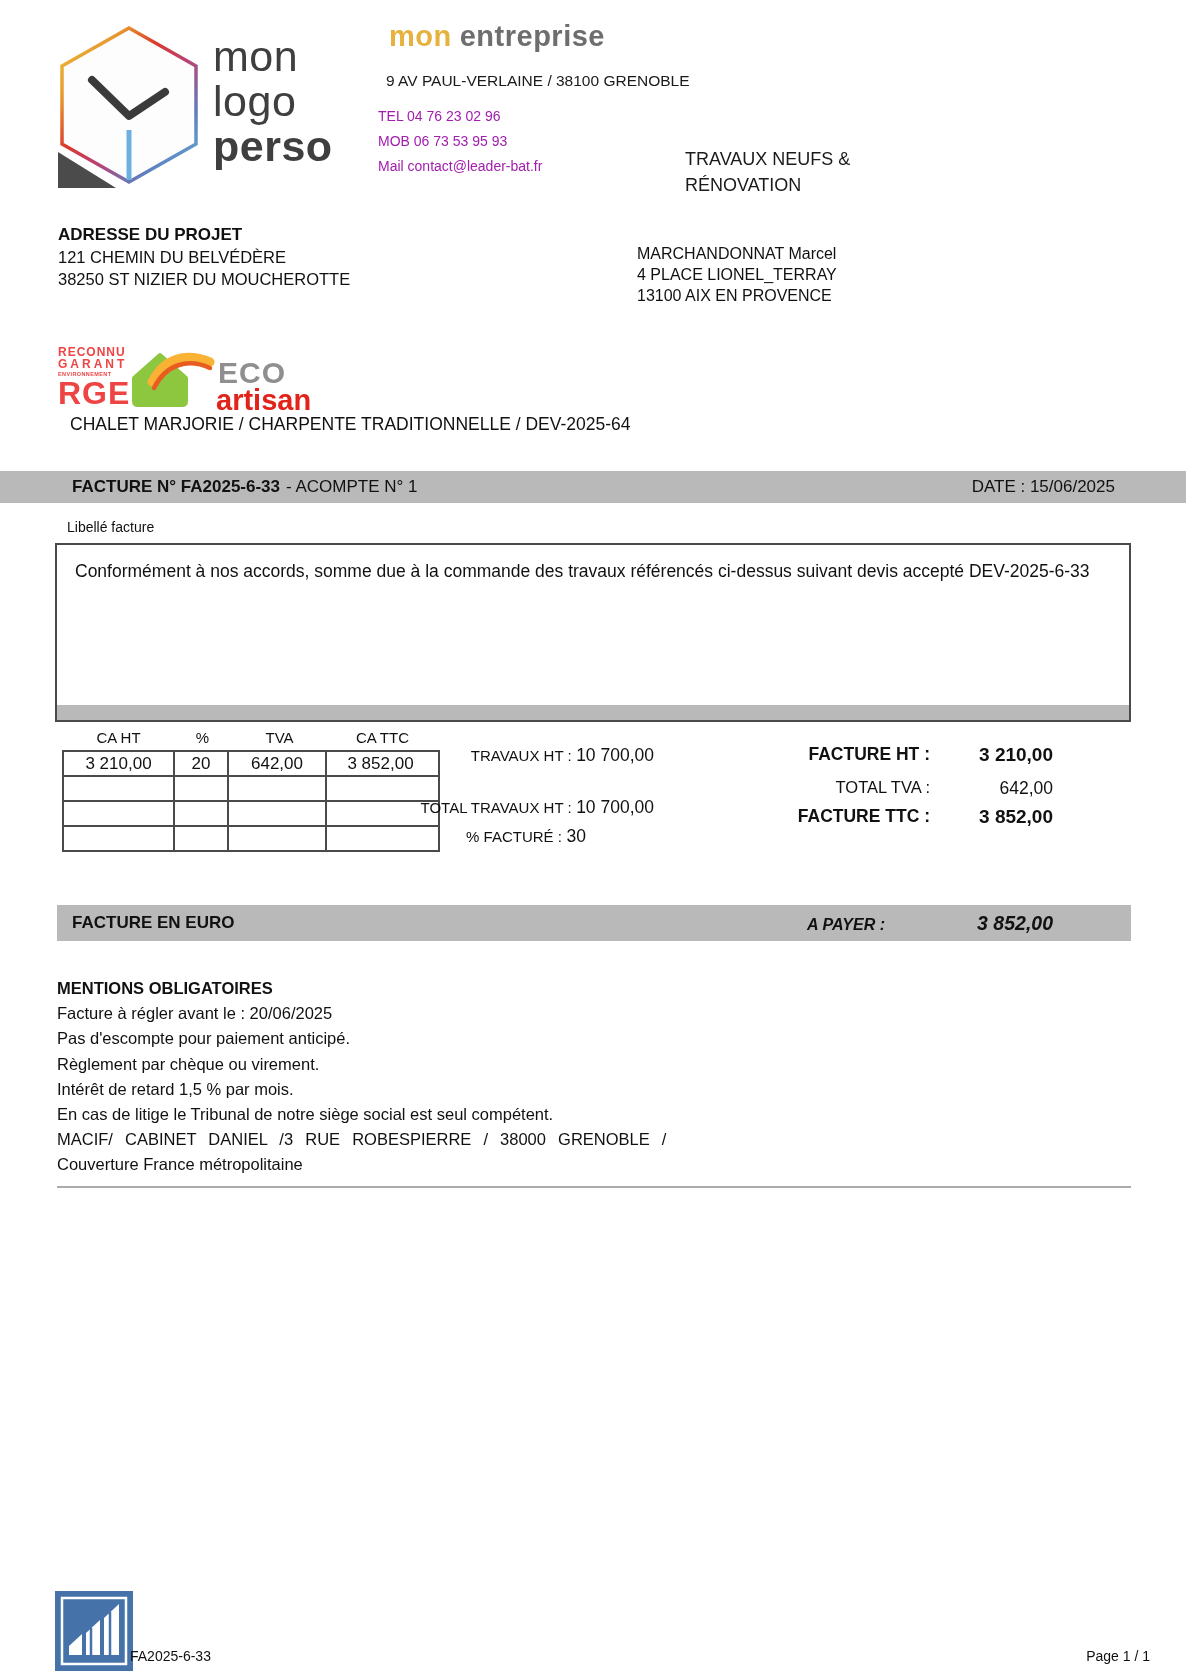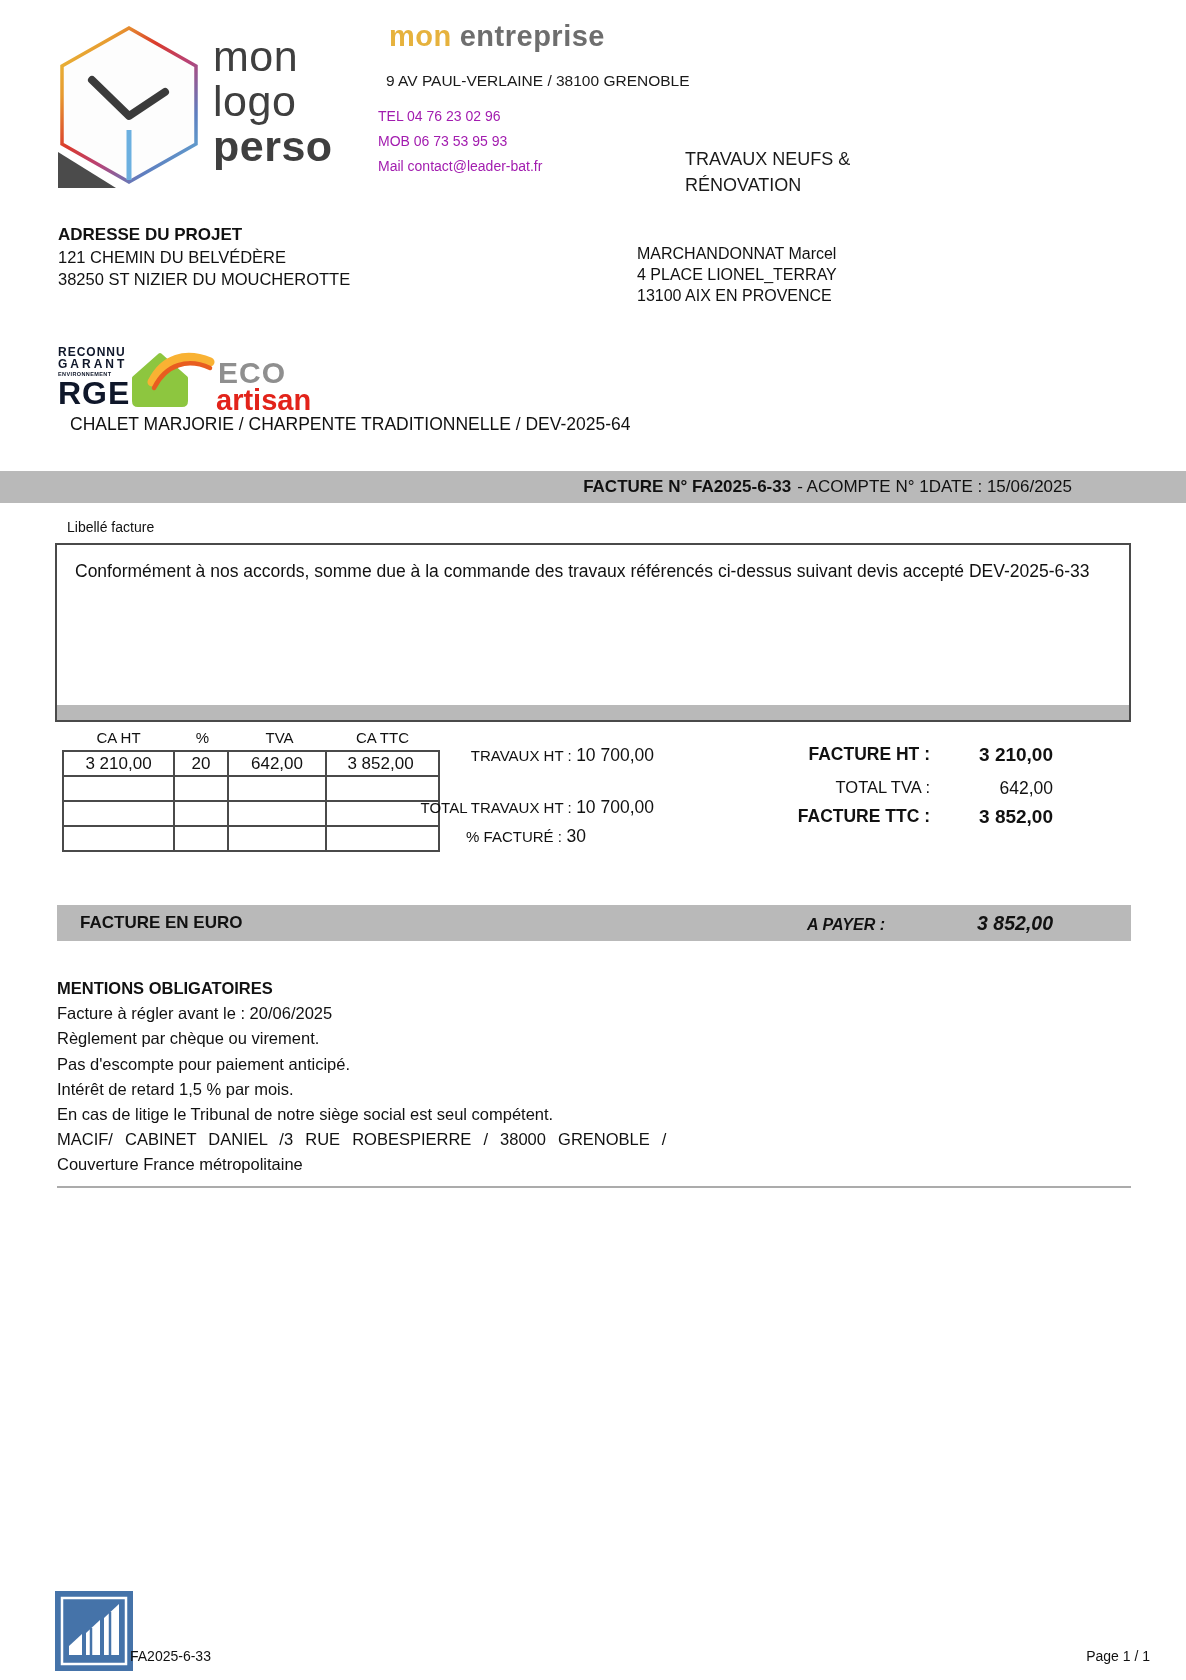--- a/index.html
+++ b/index.html
@@ -18,33 +18,33 @@
   .company-address{left:386px;top:72px;font-size:15.5px;color:#1a1a1a;}
   .contact{left:378px;top:104px;font-size:14px;line-height:25px;color:#a21caf;}
   .tagline{left:685px;top:146px;font-size:18px;line-height:26px;color:#1a1a1a;}
 
   .project-address{left:58px;top:224px;line-height:22px;}
   .pa-title{font-weight:700;font-size:17px;}
   .pa-line{font-size:16.5px;}
   .client{left:637px;top:243px;font-size:16px;line-height:21px;}
 
   
-  .rge-badge{left:58px;top:346px;color:#0f172a;}
+  .rge-badge{left:58px;top:346px;color:#ef4444;}
   .rge-l1{font-weight:800;font-size:12px;line-height:12px;letter-spacing:1px;}
   .rge-l2{font-weight:800;font-size:12px;line-height:12px;letter-spacing:3px;}
   .rge-l3{font-weight:800;font-size:5.5px;line-height:8px;letter-spacing:0.4px;}
   .rge-acronym{font-weight:800;font-size:32px;line-height:31px;letter-spacing:1px;}
   .eco-badge{left:126px;top:350px;}
 
   .project-line{left:70px;top:414px;font-size:17.5px;color:#111;}
 
   
   .invoice-bar{left:0;top:471px;width:1186px;height:32px;background:#b9b9b9;
-               display:flex;align-items:center;justify-content:flex-end;
-               padding:0 114px 0 72px;box-sizing:border-box;font-size:17px;}
+               display:flex;align-items:center;justify-content:space-between;
+               padding:0 71px 0 72px;box-sizing:border-box;font-size:17px;}
   .invoice-bar .bold{font-weight:700;}
   .invoice-bar .suffix{margin-left:6px;}
 
   .libelle-label{left:67px;top:519px;font-size:14px;}
   .libelle-box{left:55px;top:543px;width:1076px;height:179px;border:2px solid #4a4a4a;box-sizing:border-box;}
   .libelle-text{padding:13px 18px 0 18px;font-size:17.5px;line-height:27px;}
   .libelle-strip{position:absolute;left:0;right:0;bottom:0;height:15px;background:#b9b9b9;}
 
   
   .vat-headers{left:62px;top:726px;display:grid;grid-template-columns:113px 55px 99px 107px;height:22px;}
@@ -69,21 +69,21 @@
   .r1{top:744px;} .r2{top:778px;} .r3{top:806px;}
   .t-big{font-size:17.5px;font-weight:700;}
   .t-big-val{font-size:19px;font-weight:700;}
   .t-mid{font-size:16.5px;}
   .t-mid-val{font-size:17.5px;}
 
   
   .euro-bar{left:57px;top:905px;width:1074px;height:36px;background:#b9b9b9;
             display:flex;align-items:center;justify-content:space-between;
             padding:0 78px 0 15px;box-sizing:border-box;}
-  .euro-title{font-weight:700;font-size:17px;margin-left:8px;}
+  .euro-title{font-weight:700;font-size:17px;}
   .payer{display:flex;align-items:baseline;}
   .payer-label{font-weight:700;font-style:italic;font-size:16px;}
   .payer-value{font-weight:700;font-style:italic;font-size:19.5px;min-width:110px;text-align:right;margin-left:58px;}
 
   
   .mentions{left:57px;top:976px;width:682px;font-size:16.5px;line-height:25.2px;}
   .mentions-title{font-weight:700;}
   .justify-line{word-spacing:7.5px;}
   .mentions-rule{left:57px;top:1186px;width:1074px;height:2px;background:#ababab;}
 
@@ -235,22 +235,22 @@
     <div class="euro-title">FACTURE EN EURO</div>
     <div class="payer">
       <span class="payer-label">A PAYER :</span>
       <span class="payer-value">3 852,00</span>
     </div>
   </div>
 
   <div class="abs mentions">
     <div class="mentions-title">MENTIONS OBLIGATOIRES</div>
     <div>Facture à régler avant le : 20/06/2025</div>
+    <div>Pas d'escompte pour paiement anticipé.</div>
     <div>Règlement par chèque ou virement.</div>
-    <div>Pas d'escompte pour paiement anticipé.</div>
     <div>Intérêt de retard 1,5 % par mois.</div>
     <div>En cas de litige le Tribunal de notre siège social est seul compétent.</div>
     <div class="justify-line">MACIF/ CABINET DANIEL /3 RUE ROBESPIERRE / 38000 GRENOBLE /</div>
     <div>Couverture France métropolitaine</div>
   </div>
   <div class="abs mentions-rule"></div>
 
   <svg class="abs footer-logo" width="78" height="80" viewBox="0 0 78 80">
     <rect x="1.5" y="1.5" width="75" height="77" fill="#4573a9" stroke="#4573a9" stroke-width="3"></rect>
     <rect x="7" y="7" width="64" height="66" fill="none" stroke="#ffffff" stroke-width="2.5"></rect>

